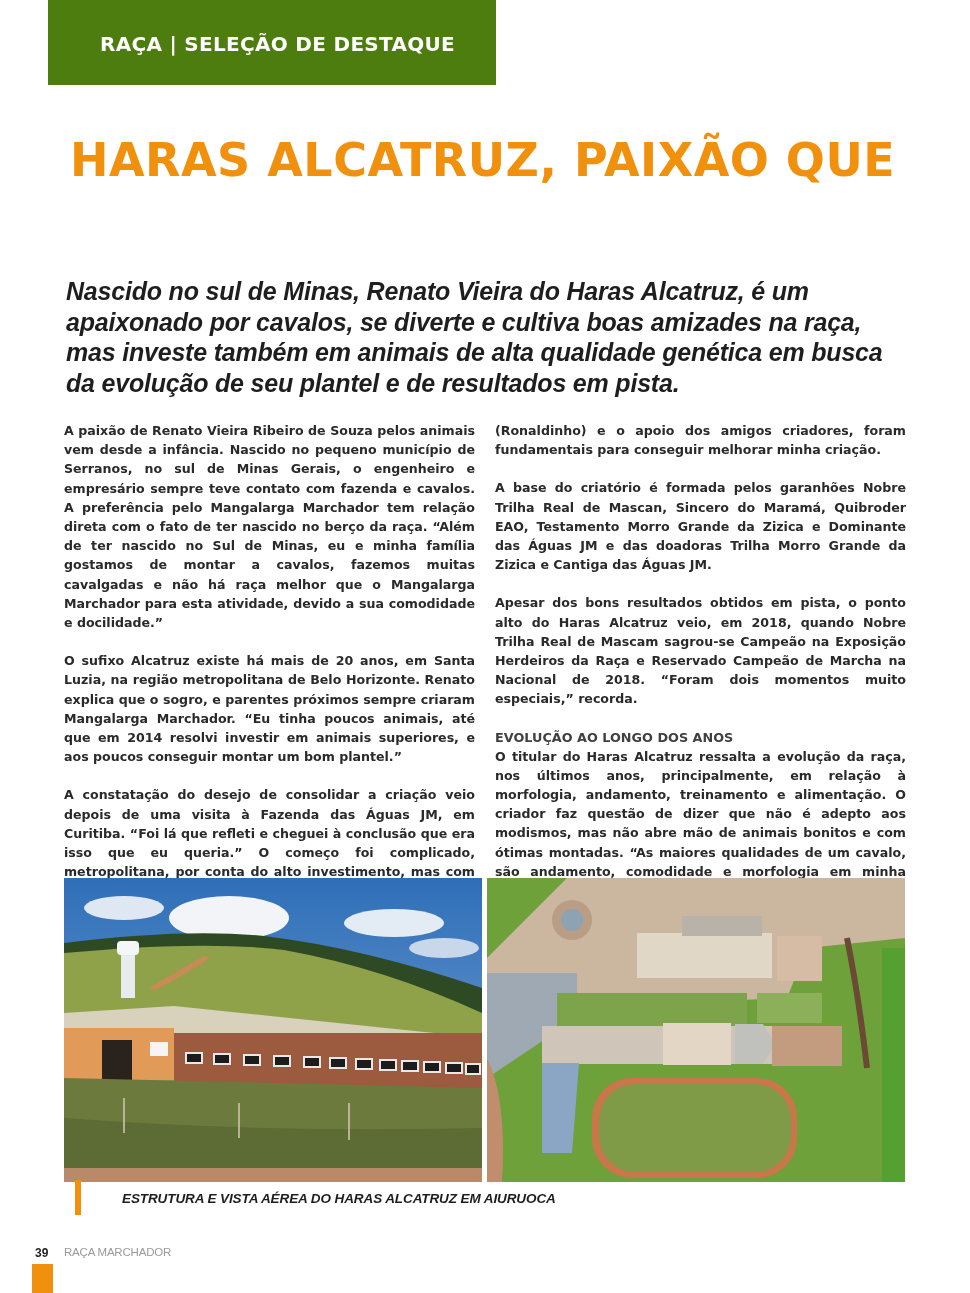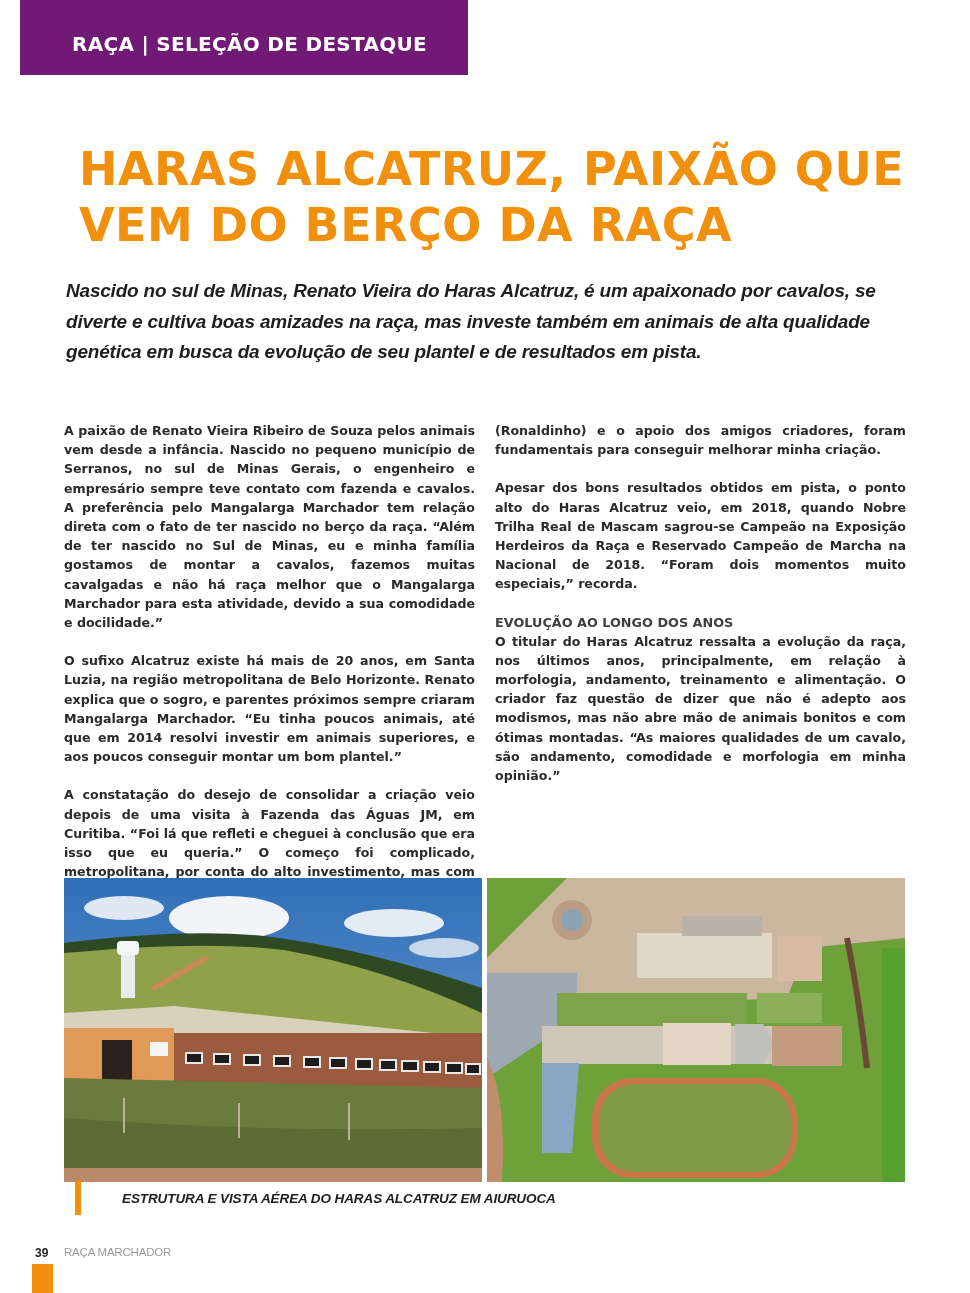--- a/index.html
+++ b/index.html
@@ -1,20 +1,20 @@
 <!DOCTYPE html>
 <html><head>
 <meta charset="utf-8">
 <style>
   html, body { margin:0; padding:0; }
   body { width:970px; height:1293px; background:#ffffff; position:relative; overflow:hidden; font-family:"Liberation Sans", sans-serif; color:#2b2b2b; }
-  .section-tab { position:absolute; left:20px; top:0; width:448px; height:75px; background:#701a75; }
+  .section-tab { position:absolute; left:48px; top:0; width:448px; height:85px; background:#4d7c0f; }
   .section-tab span { position:absolute; left:52px; top:32px; font-family:"DejaVu Sans", sans-serif; font-weight:bold; font-size:20px; color:#fff; letter-spacing:0.3px; }
   .title { position:absolute; left:66px; top:128px; width:860px; font-family:"DejaVu Sans", sans-serif; font-weight:bold; font-size:46px; line-height:56px; color:#f0900c; letter-spacing:0.5px; }
-  .lede { position:absolute; left:66px; top:276px; width:840px; font-family:"Liberation Sans", sans-serif; font-style:italic; font-weight:bold; font-size:19px; line-height:30.5px; color:#1e1e1e; letter-spacing:-0.2px; }
+  .lede { position:absolute; left:66px; top:276px; width:840px; font-family:"Liberation Sans", sans-serif; font-style:italic; font-weight:bold; font-size:25px; line-height:30.5px; color:#1e1e1e; letter-spacing:-0.2px; }
   .col { position:absolute; top:421px; width:411px; font-family:"DejaVu Sans", sans-serif; font-size:12.6px; line-height:19.2px; color:#2a2a2a; text-align:justify; hyphens:manual; }
   .col p { margin:0 0 19px 0;font-weight:bold; }
   .col-left { left:64px; }
   .col-right { left:495px; }
   .subhead { font-family:"DejaVu Sans", sans-serif; font-weight:bold; font-size:12.8px; color:#404040; margin:0; line-height:19px; }
   .sub-par { margin-top:0 !important; }
   .photo { position:absolute; top:878px; height:304px; overflow:hidden; }
   .photo-left { left:64px; width:418px; }
   .photo-right { left:487px; width:418px; }
   .photo svg { display:block; width:100%; height:100%; }
@@ -24,35 +24,35 @@
   .mag-name { position:absolute; left:64px; top:1246px; font-family:"Liberation Sans", sans-serif; font-size:11.5px; color:#9a9a9a; letter-spacing:-0.2px; }
   .page-marker { position:absolute; left:32px; top:1264px; width:21px; height:29px; background:#f0900c; }
 </style>
 </head>
 <body>
 
 <div class="section-tab">
   <span>RAÇA | SELEÇÃO DE DESTAQUE</span>
 </div>
 
-<h1 class="title" style="margin:13px;">
+<h1 class="title" style="margin:4px;">
   <span>HARAS ALCATRUZ, PAIXÃO QUE</span><br>
-  <span>VEM DO BERÇO DA RAÇA</span>
 </h1>
 
 <div class="lede">Nascido no sul de Minas, Renato Vieira do Haras Alcatruz, é um apaixonado por cavalos, se diverte e cultiva boas amizades na raça, mas investe também em animais de alta qualidade genética em busca da evolução de seu plantel e de resultados em pista.</div>
 
 <div class="col col-left">
   <p>A paixão de Renato Vieira Ribeiro de Souza pelos animais vem desde a infância. Nascido no pequeno município de Serranos, no sul de Minas Gerais, o engenheiro e empresário sempre teve contato com fazenda e cavalos. A preferência pelo Mangalarga Marchador tem relação direta com o fato de ter nascido no berço da raça. “Além de ter nascido no Sul de Minas, eu e minha família gostamos de montar a ca­valos, fazemos muitas cavalgadas e não há raça melhor que o Mangalarga Marchador para esta atividade, devido a sua comodidade e docilidade.”</p>
   <p>O sufixo Alcatruz existe há mais de 20 anos, em Santa Luzia, na região metropolitana de Belo Horizonte. Renato explica que o sogro, e parentes próximos sempre criaram Mangalarga Marchador. “Eu tinha poucos animais, até que em 2014 re­solvi investir em animais superiores, e aos poucos conseguir montar um bom plantel.”</p>
   <p>A constatação do desejo de consolidar a criação veio depois de uma visita à Fazenda das Águas JM, em Curitiba. “Foi lá que refleti e cheguei à conclusão que era isso que eu que­ria.” O começo foi complicado, metropolitana, por conta do alto investimento, mas com a assessoria de Ronaldo Vilela</p>
 </div>
 
 <div class="col col-right">
   <p>(Ronaldinho) e o apoio dos amigos criadores, foram funda­mentais para conseguir melhorar minha criação.</p>
+  <p>A base do criatório é formada pelos garanhões Nobre Trilha Real de Mascan, Sincero do Maramá, Quibroder EAO, Testamento Morro Grande da Zizica e Dominante das Águas JM e das doadoras Trilha Morro Grande da Zizica e Cantiga das Águas JM.</p>
   <p>Apesar dos bons resultados obtidos em pista, o ponto alto do Haras Alcatruz veio, em 2018, quando Nobre Trilha Real de Mascam sagrou-se Campeão na Exposição Herdeiros da Raça e Reservado Campeão de Marcha na Nacional de 2018. “Foram dois momentos muito especiais,” recorda.</p>
   <h3 class="subhead">EVOLUÇÃO AO LONGO DOS ANOS</h3>
   <p class="sub-par">O titular do Haras Alcatruz ressalta a evolução da raça, nos últimos anos, principalmente, em relação à morfologia, an­damento, treinamento e alimentação. O criador faz questão de dizer que não é adepto aos modismos, mas não abre mão de animais bonitos e com ótimas montadas. “As maiores qualidades de um cavalo, são andamento, comodidade e morfologia em minha opinião.”</p>
 </div>
 
 <div class="photo photo-left">
   <svg viewBox="0 0 418 304" preserveAspectRatio="none">
     <defs>
       <linearGradient id="sky" x1="0" y1="0" x2="0" y2="1">
         <stop offset="0" stop-color="#2f6fb8"></stop>

